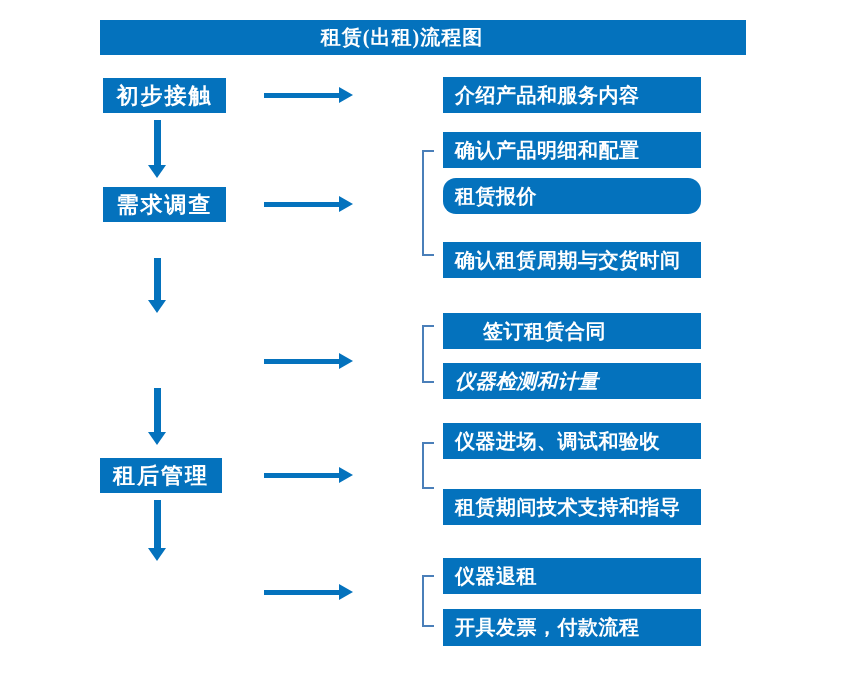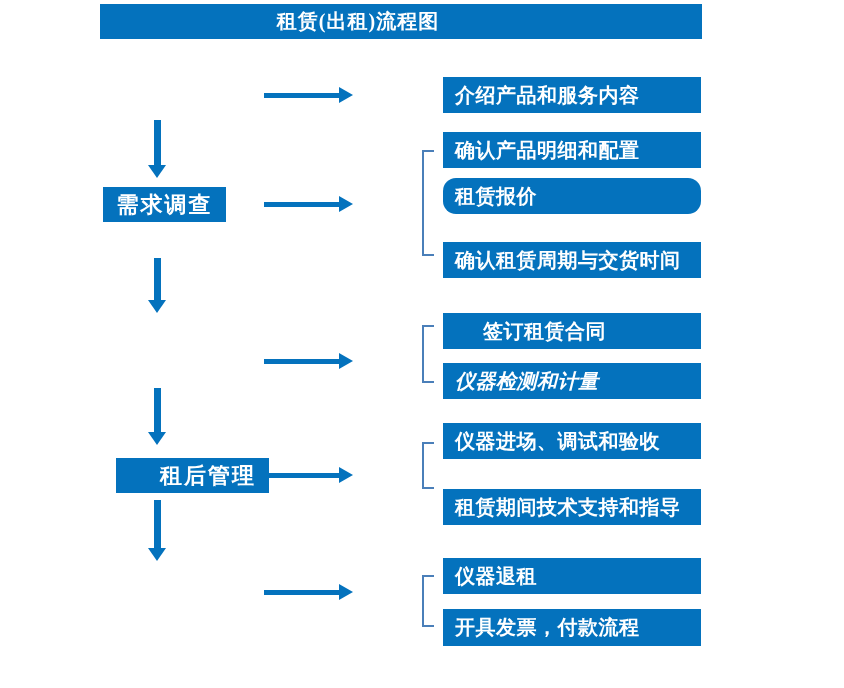--- a/index.html
+++ b/index.html
@@ -11,27 +11,28 @@
     position: relative;
     width: 844px;
     height: 688px;
     background: var(--bg, #ffffff);
     font-family: "Liberation Serif", "DejaVu Serif", serif;
     overflow: hidden;
   }
   .title-bar {
     position: absolute;
     left: 100px;
-    top: 4px;
+    top: 20px;
     width: 602px;
     height: 35px;
     background: var(--accent, #0472bd);
     display: flex;
     align-items: center;
     justify-content: center;
+    padding-left: 44px;
   }
   .title-bar .title-text {
     position: relative;
     left: -43px;
     color: var(--box-text, #ffffff);
     font-size: 20px;
     font-weight: bold;
     letter-spacing: 1px;
     white-space: nowrap;
   }
@@ -121,20 +122,21 @@
 </style>
 </head>
 <body>
 
 <div class="canvas">
 
   <div class="title-bar">
     <span class="title-text">租赁(出租)流程图</span>
   </div>
 
+  <div class="stage-box" style="left:103px; top:78px; width:123px;">初步接触</div>
   <div class="h-arrow" style="top:87px;">
     <div class="stem"></div>
     <div class="head"></div>
   </div>
   <div class="detail-box" style="top:77px;">介绍产品和服务内容</div>
   <div class="v-arrow" style="top:120px; height:58px;">
     <div class="stem"></div>
     <div class="head"></div>
   </div>
 
@@ -157,21 +159,21 @@
     <div class="head"></div>
   </div>
   <div class="bracket" style="top:325px; height:58px;"></div>
   <div class="detail-box" style="top:313px;padding-left:40px;">签订租赁合同</div>
   <div class="detail-box" style="top:363px;font-style:italic;">仪器检测和计量</div>
   <div class="v-arrow" style="top:388px; height:57px;">
     <div class="stem"></div>
     <div class="head"></div>
   </div>
 
-  <div class="stage-box" style="left:116px; top:458px; width:122px;padding-left:31px;">租后管理</div>
+  <div class="stage-box" style="left:100px; top:458px; width:122px;">租后管理</div>
   <div class="h-arrow" style="top:467px;">
     <div class="stem"></div>
     <div class="head"></div>
   </div>
   <div class="bracket" style="top:442px; height:47px;"></div>
   <div class="detail-box" style="top:423px;">仪器进场、调试和验收</div>
   <div class="detail-box" style="top:489px;">租赁期间技术支持和指导</div>
   <div class="v-arrow" style="top:500px; height:61px;">
     <div class="stem"></div>
     <div class="head"></div>

